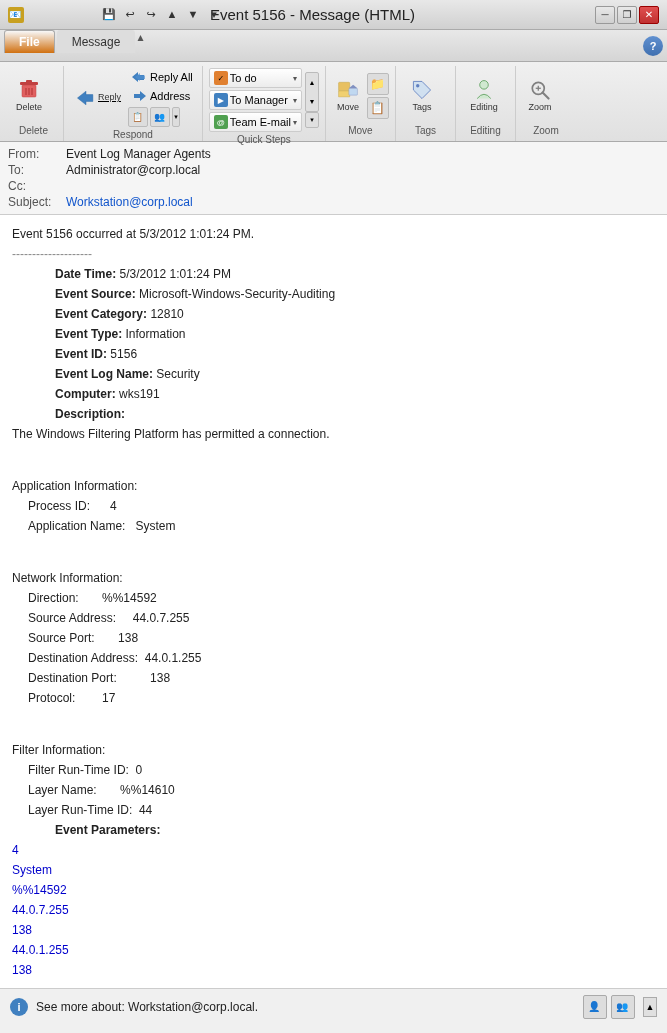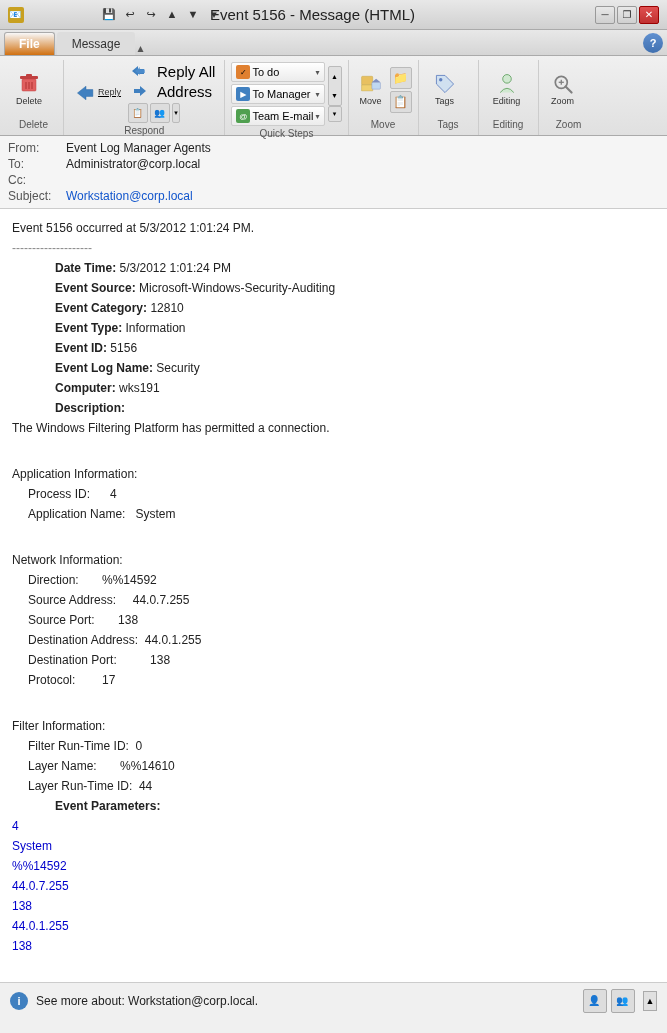--- a/index.html
+++ b/index.html
@@ -55,23 +55,23 @@
       border: 1px solid #999;
       background: linear-gradient(to bottom, #e8e8e8, #d0d0d0);
       border-radius: 2px;
     }
     .title-btn.close { background: linear-gradient(to bottom, #e05050, #c03030); color: white; border-color: #900; }
     .title-btn.minimize, .title-btn.maximize { color: #333; }
 
     
     .ribbon-tabs {
       background: linear-gradient(to bottom, #e8e8e8, #d5d5d5);
-      height: 26px;
-      display: flex;
-      align-items: flex-end;
+      height: 32px;
+      display: flex;
+      align-items: flex-start;
       padding: 0 4px;
       border-bottom: 1px solid #aaa;
     }
     .ribbon-tab {
       padding: 4px 14px;
       font-size: 12px;
       cursor: pointer;
       border: 1px solid transparent;
       border-bottom: none;
       border-radius: 3px 3px 0 0;
@@ -166,26 +166,26 @@
       text-align: center;
       line-height: 1.2;
     }
     .ribbon-small-btns {
       display: flex;
       flex-direction: column;
       gap: 1px;
     }
     .ribbon-small-btn {
       display: flex;
-      align-items: flex-start;
-      gap: 10px;
+      align-items: center;
+      gap: 3px;
       cursor: pointer;
       padding: 1px 3px;
       border-radius: 2px;
-      font-size: 15px;
+      font-size: 11px;
       white-space: nowrap;
     }
     .ribbon-small-btn-icon {
       width: 16px;
       height: 16px;
       display: flex;
       align-items: center;
       justify-content: center;
       font-size: 12px;
     }
@@ -279,21 +279,21 @@
     .email-body-container::-webkit-scrollbar-track {
       background: #f0f0f0;
     }
     .email-body-container::-webkit-scrollbar-thumb {
       background: #c0c0c0;
       border: 1px solid #aaa;
     }
 
     .email-body p { margin-bottom: 2px; }
     .email-body .bold { font-weight: bold; padding-left: 43px; }
-    .email-body .section { margin-top: 8px; }
+    .email-body .section { margin-top: 14px; }
     .email-body .indent { margin-left: 16px; }
     .email-body .blue { color: #0000cc; }
     .email-body .separator { color: #888; }
 
     
     .status-bar {
       height: 36px;
       background: #f0f0f0;
       border-top: 1px solid #ccc;
       display: flex;

